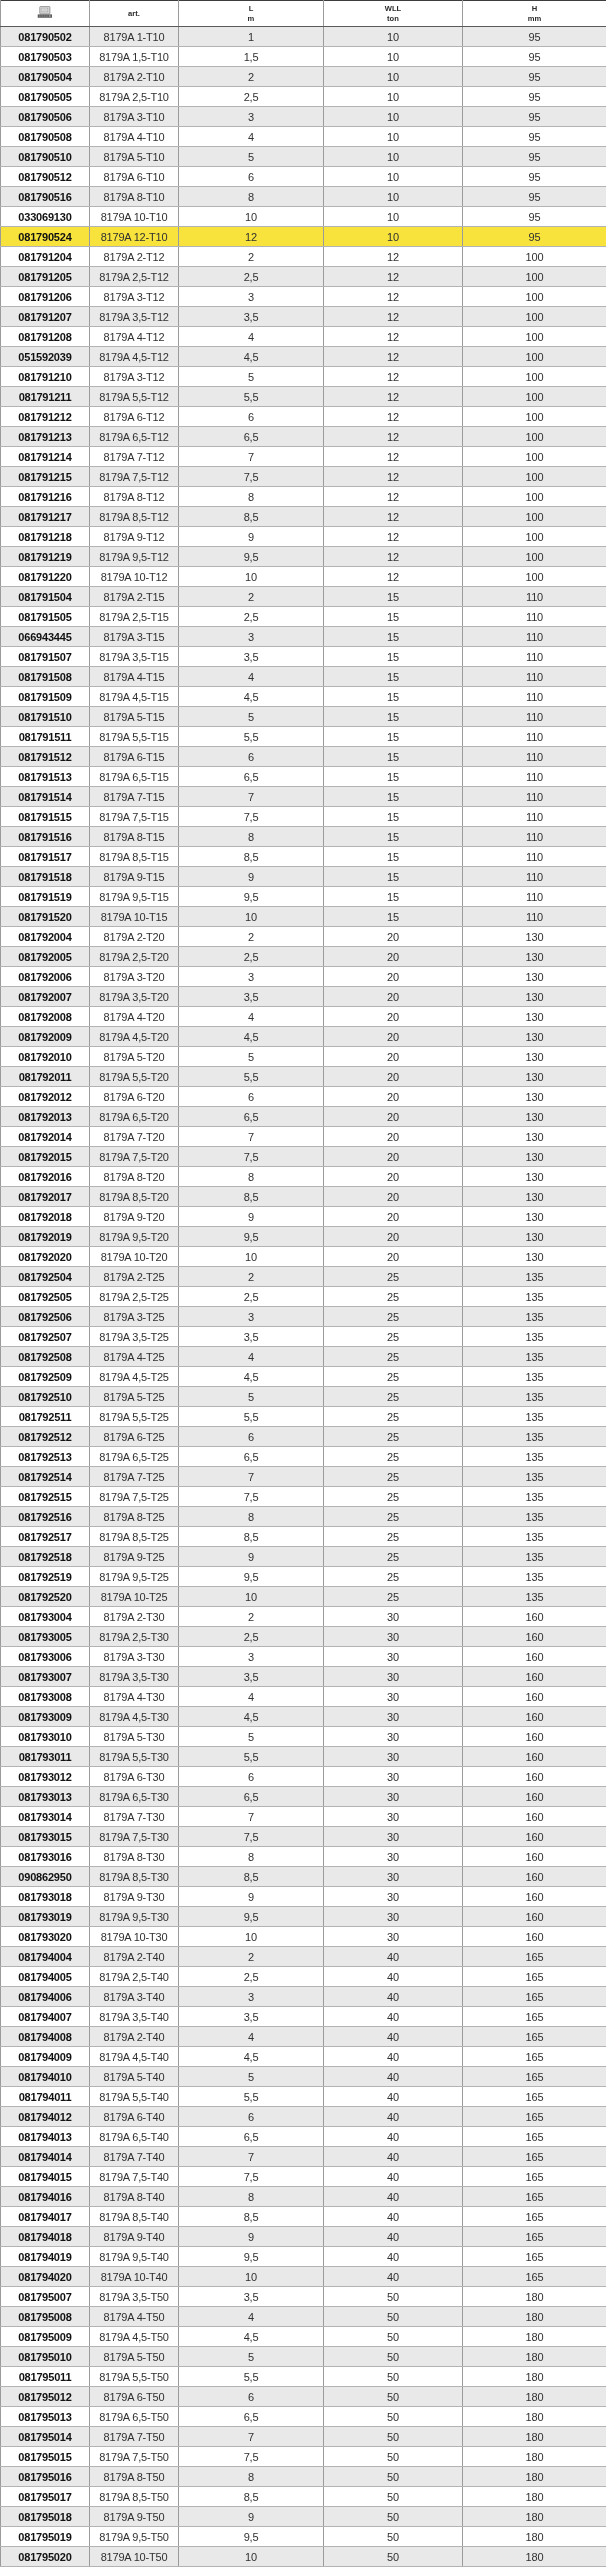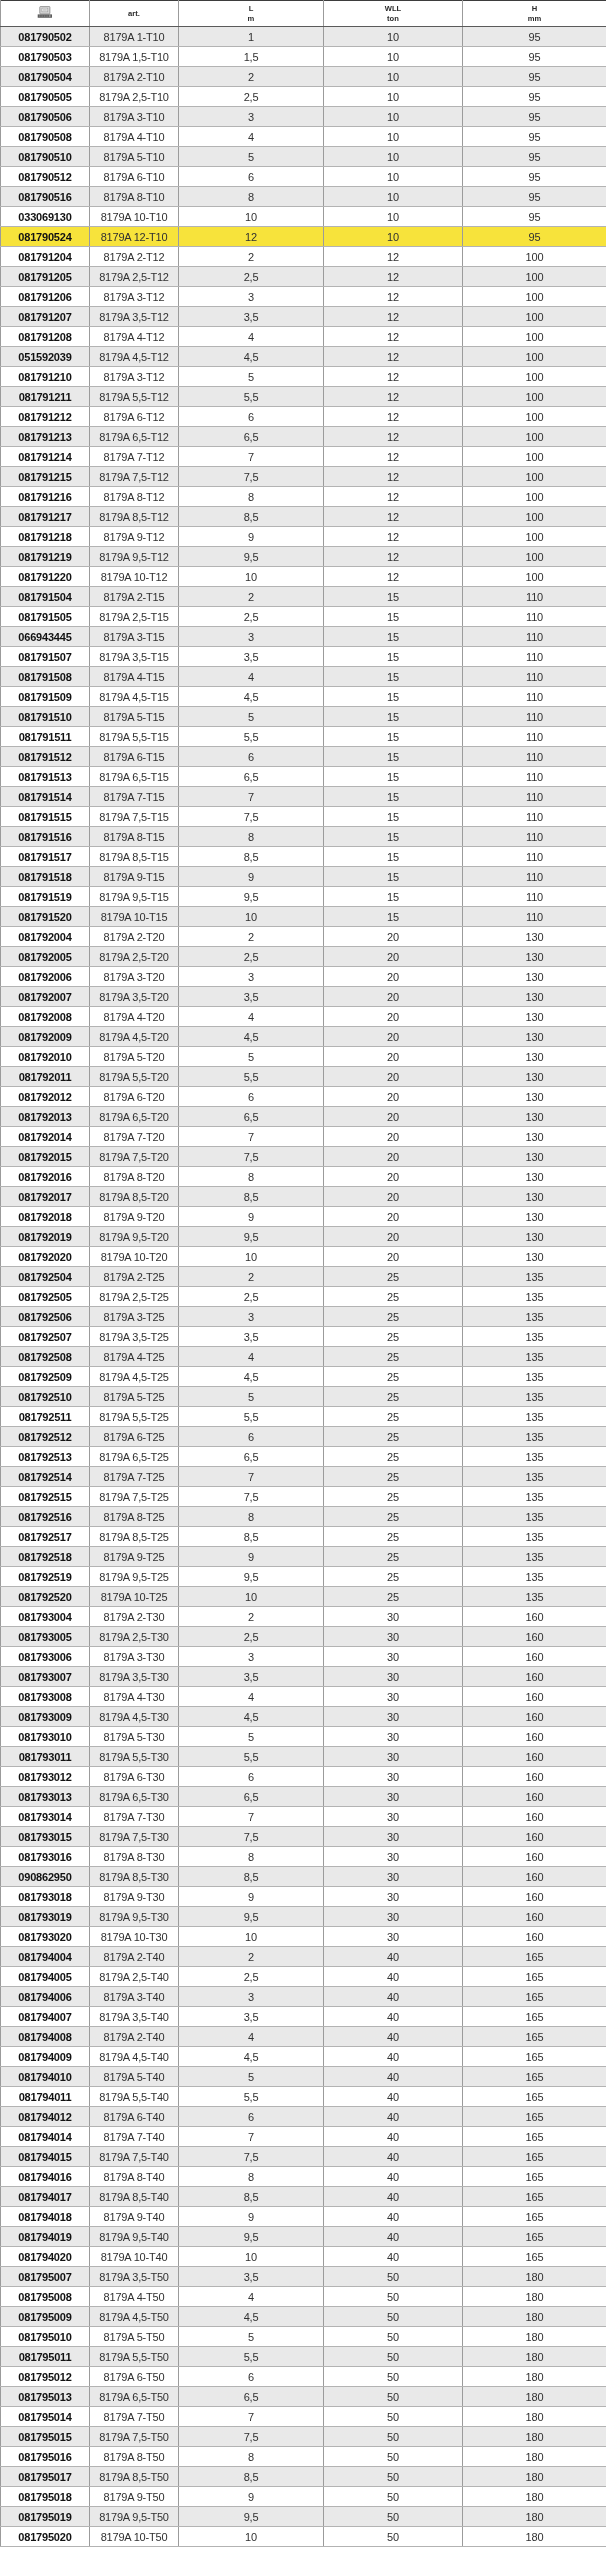--- a/index.html
+++ b/index.html
@@ -855,20 +855,27 @@
     <td>165</td>
   </tr>
       <tr>
     <td class="code">081794012</td>
     <td>8179A 6-T40</td>
     <td>6</td>
     <td>40</td>
     <td>165</td>
   </tr>
       <tr>
+    <td class="code">081794013</td>
+    <td>8179A 6,5-T40</td>
+    <td>6,5</td>
+    <td>40</td>
+    <td>165</td>
+  </tr>
+      <tr>
     <td class="code">081794014</td>
     <td>8179A 7-T40</td>
     <td>7</td>
     <td>40</td>
     <td>165</td>
   </tr>
       <tr>
     <td class="code">081794015</td>
     <td>8179A 7,5-T40</td>
     <td>7,5</td>

